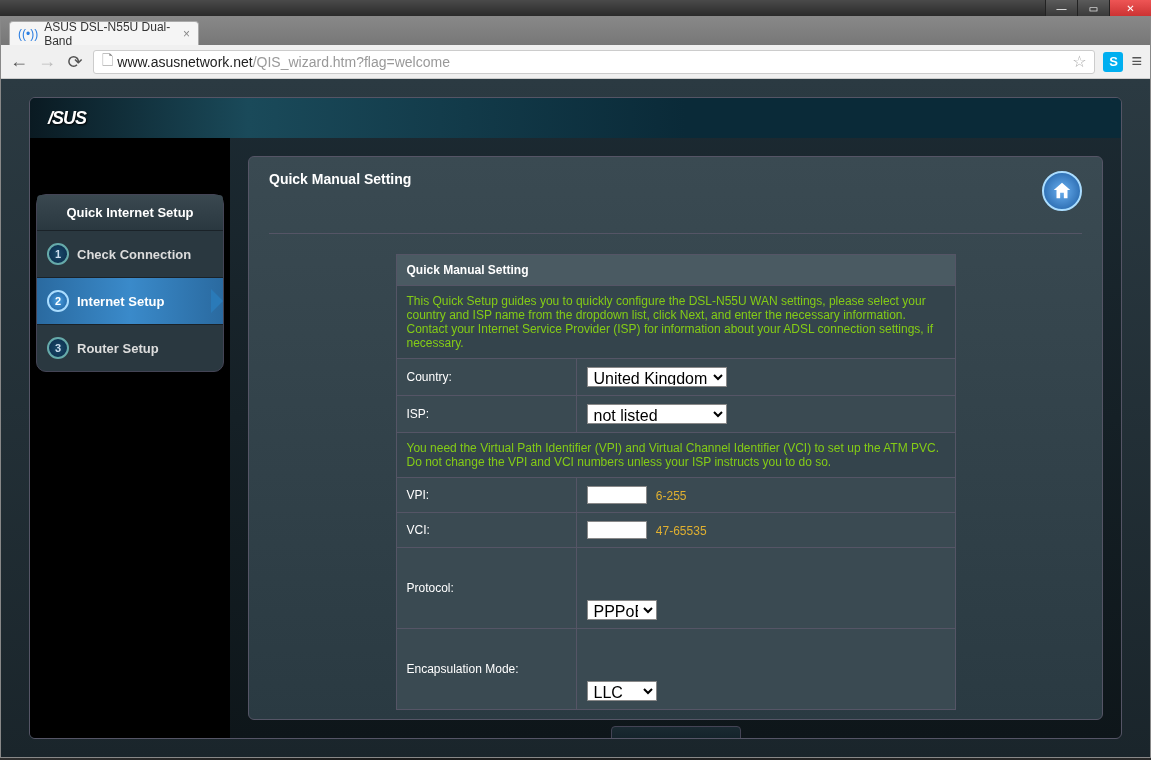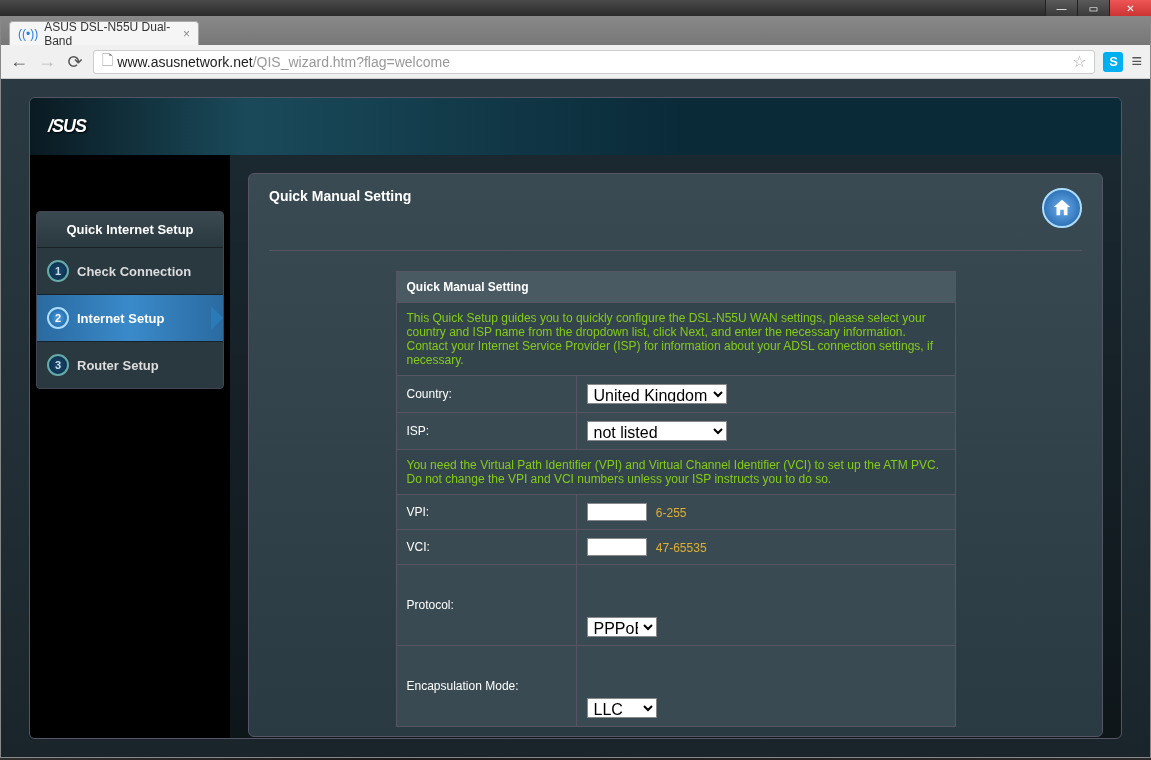--- a/index.html
+++ b/index.html
@@ -96,21 +96,21 @@
 }
 .router-frame {
   background: linear-gradient(180deg, #1c2a32 0%, #0e161a 100%);
   border: 1px solid #556;
   border-radius: 6px;
   width: 100%;
   height: 100%;
   overflow: hidden;
 }
 .router-header {
-  height: 57px;
+  height: 40px;
   background: linear-gradient(90deg, #0a1a22 0%, #1a4a5a 20%, #0a2a38 60%);
   display: flex;
   align-items: center;
   padding: 0 18px;
 }
 .asus-logo {
   color: #fff;
   font-style: italic;
   font-weight: bold;
   font-size: 18px;
@@ -123,21 +123,21 @@
 }
 
 .sidebar {
   width: 200px;
   background: #000;
   padding-top: 56px;
 }
 .sidebar-box {
   background: #2a3840;
   border: 1px solid #445;
-  border-radius: 4px;
+  border-radius: 10px;
   margin: 0 6px;
 }
 .sidebar-title {
   text-align: center;
   color: #fff;
   font-weight: bold;
   font-size: 13px;
   padding: 10px 0;
   background: linear-gradient(#3a4850,#2a3840);
   border-radius: 4px 4px 0 0;

